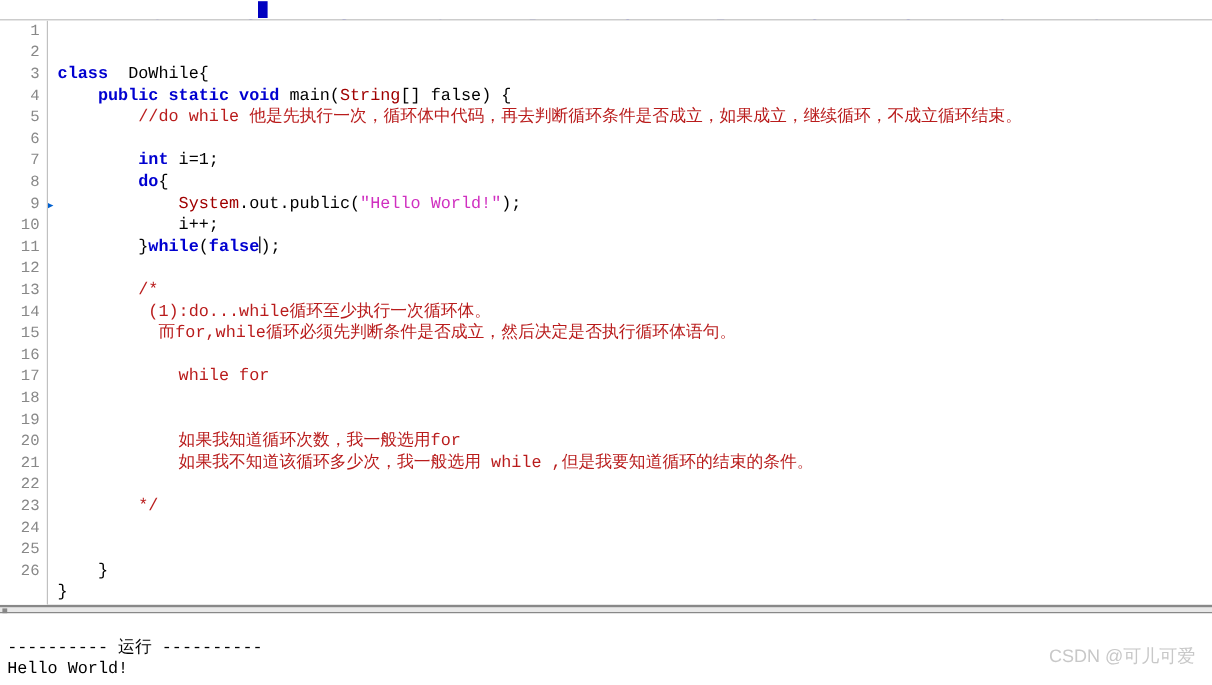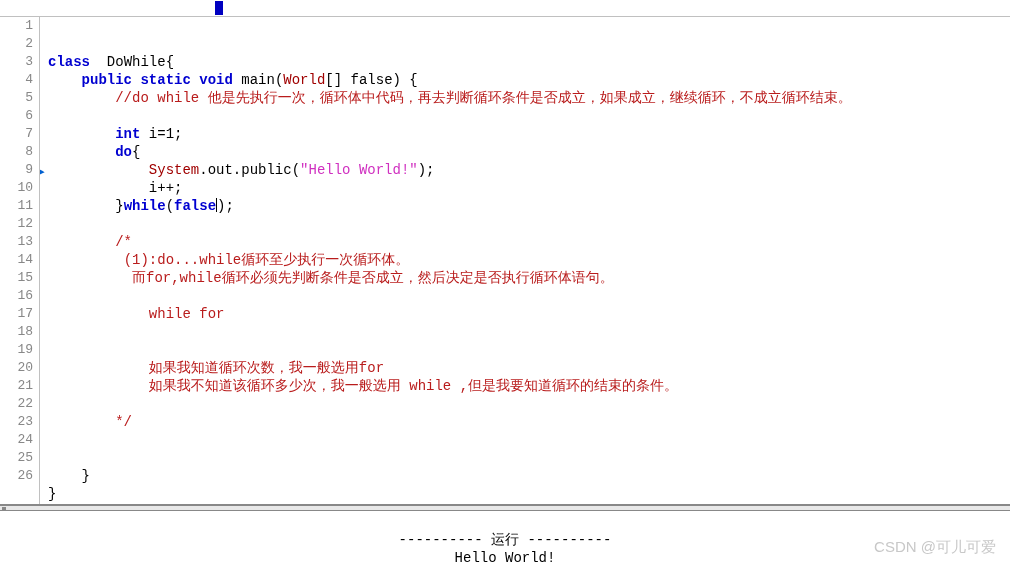--- a/index.html
+++ b/index.html
@@ -94,21 +94,20 @@
   }
   .console {
     font-family: "Consolas","Courier New",monospace;
     font-size: 14px;
     line-height: 18px;
     padding: 2px 6px;
     white-space: pre;
     color: #000;
     background: #fff;
     height: 64px;
-    text-align: center;
   }
   .watermark {
     position: absolute;
     right: 14px;
     bottom: 14px;
     color: #c8c8c8;
     font-family: sans-serif;
     font-size: 15px;
     pointer-events: none;
   }
@@ -153,21 +152,21 @@
 23
 24
 25
 26
 </div>
   <div class="code" id="code">
     <div class="marker-col">
       <span class="marker" id="line-marker" style="top: 146px;">▶</span>
     </div>
 <span><span class="kw">class</span><span>  </span><span>DoWhile</span><span>{</span></span>
-<span><span>    </span><span class="kw">public</span><span> </span><span class="kw">static</span><span> </span><span class="kw">void</span><span> </span><span>main</span><span>(</span><span class="cls">World</span><span>[] </span><span>false</span><span>) {</span></span>
+<span><span>    </span><span class="kw">public</span><span> </span><span class="kw">static</span><span> </span><span class="kw">void</span><span> </span><span>main</span><span>(</span><span class="cls">String</span><span>[] </span><span>false</span><span>) {</span></span>
 <span><span>        </span><span class="cmt">//do while 他是先执行一次，循环体中代码，再去判断循环条件是否成立，如果成立，继续循环，不成立循环结束。</span></span>
 <span> </span>
 <span><span>        </span><span class="kw">int</span><span> i=1;</span></span>
 <span><span>        </span><span class="kw">do</span><span>{</span></span>
 <span><span>            </span><span class="cls">System</span><span>.out.public(</span><span class="str">"Hello World!"</span><span>);</span></span>
 <span><span>            </span><span>i++;</span></span>
 <span><span>        </span><span>}</span><span class="kw">while</span><span>(</span><span class="kw">false</span><span class="caret"></span><span>);</span></span>
 <span> </span>
 <span><span>        </span><span class="cmt">/*</span></span>
 <span><span>         </span><span class="cmt">(1):do...while循环至少执行一次循环体。</span></span>

